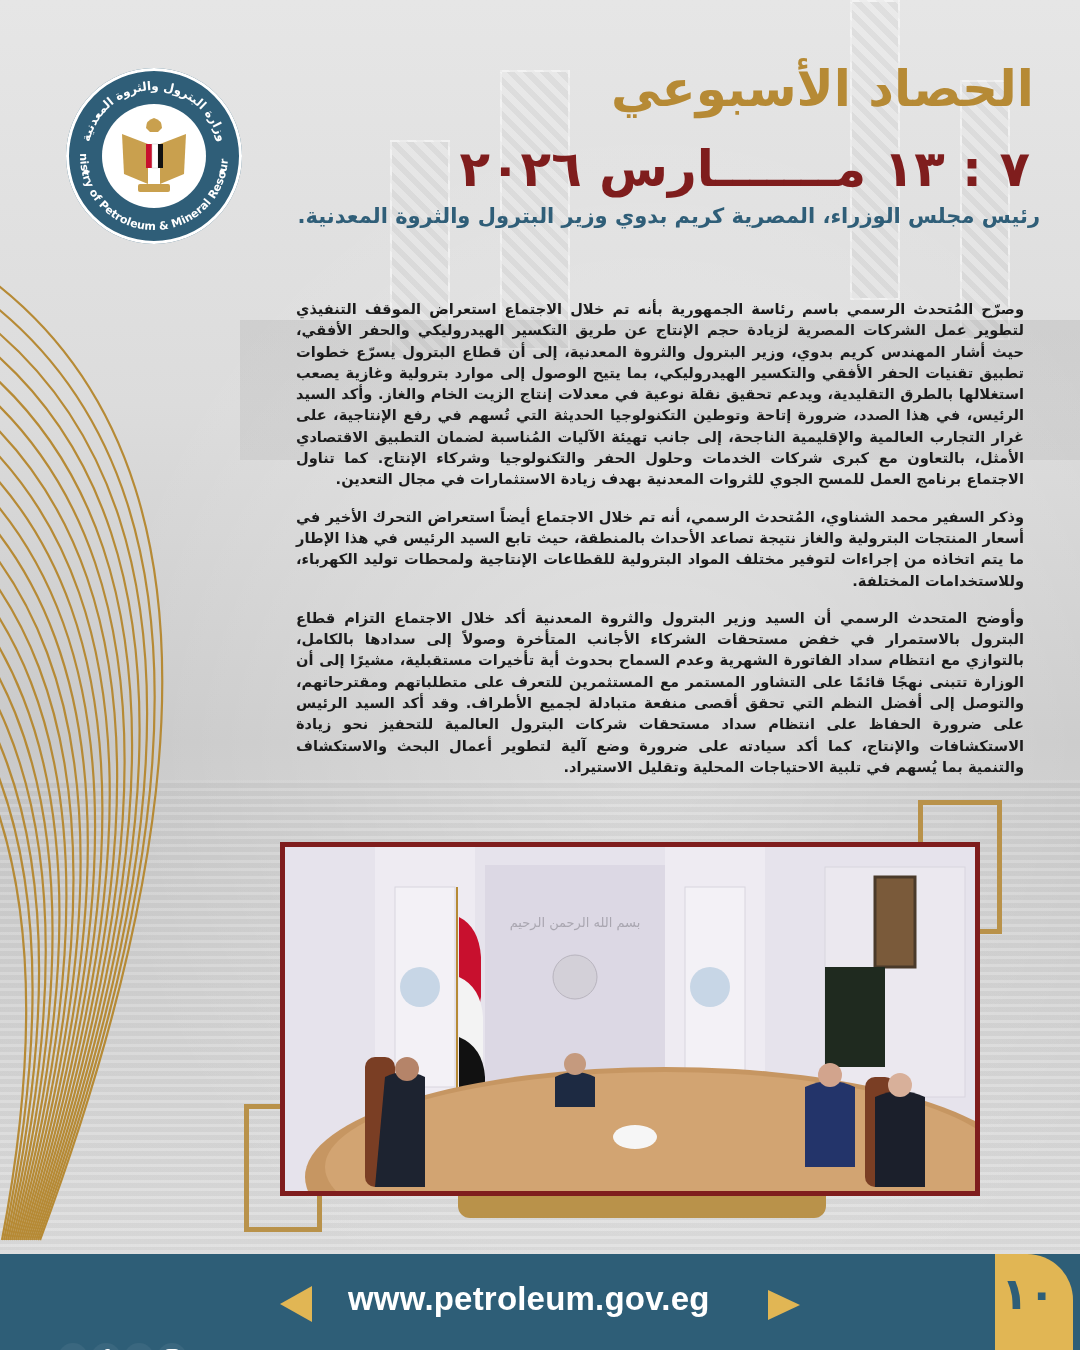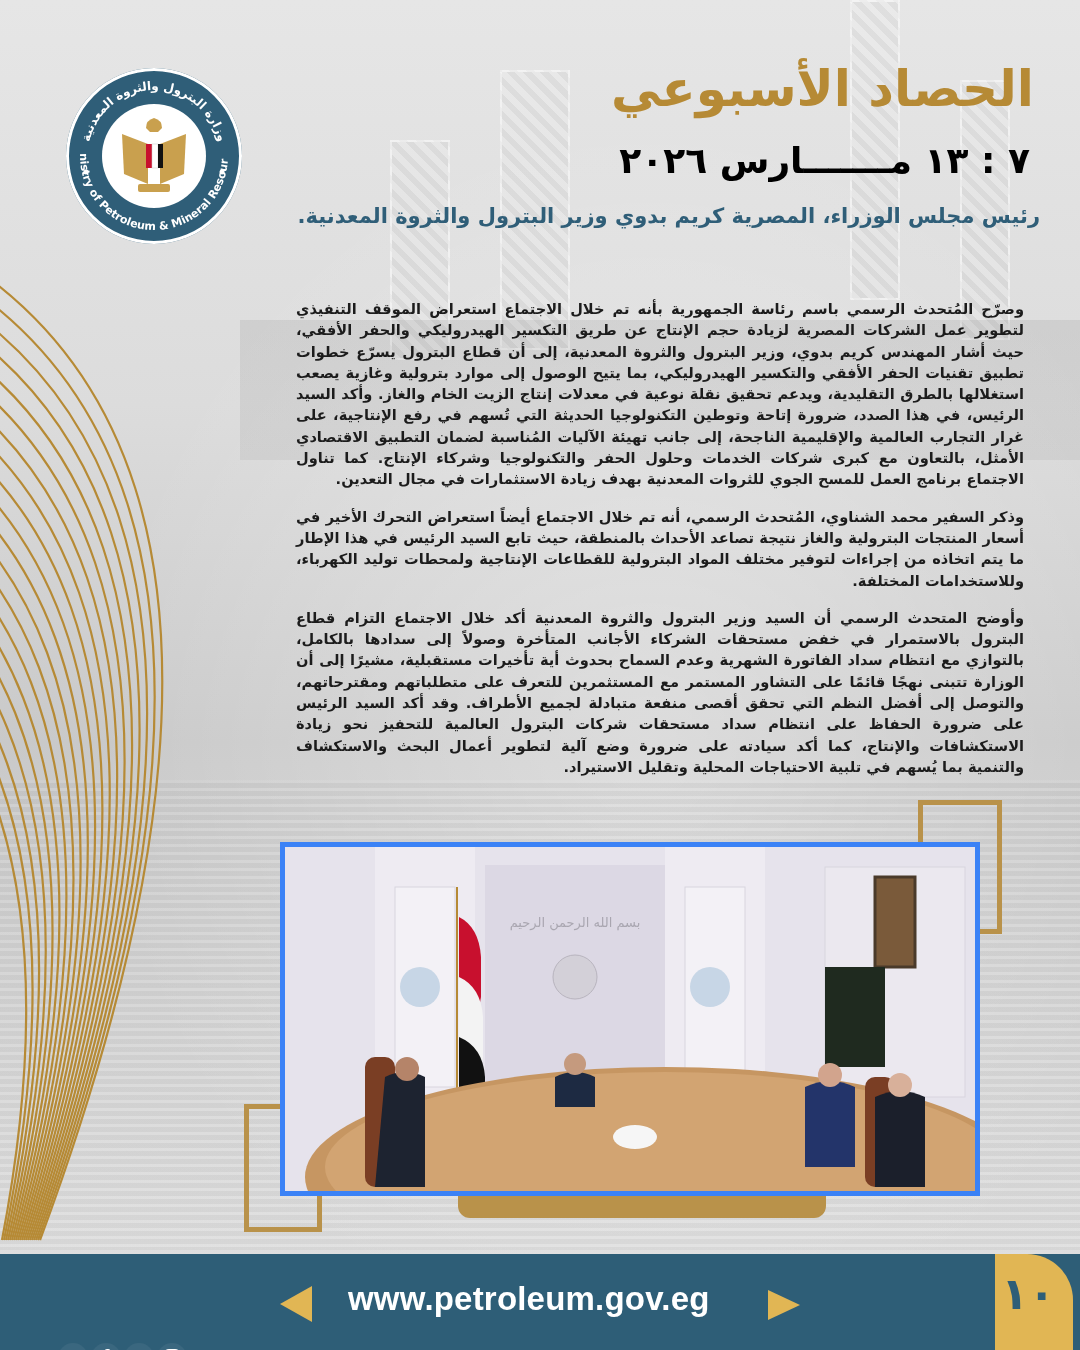--- a/index.html
+++ b/index.html
@@ -41,21 +41,21 @@
   }
   .logo svg.ring { position: absolute; inset: 0; }
 
   .title {
     position: absolute; right: 46px; top: 60px;
     font-family: "DejaVu Sans", sans-serif; font-weight: bold;
     font-size: 50px; color: #b68a35; direction: rtl; letter-spacing: 0;
   }
   .date {
     position: absolute; right: 50px; top: 140px;
-    font-weight: bold; font-size: 36px; color: #000000; direction: rtl;
+    font-weight: bold; font-size: 50px; color: #7f1d1d; direction: rtl;
   }
   .headline {
     position: absolute; right: 40px; top: 202px; width: 800px;
     direction: rtl; text-align: right;
     font-weight: bold; font-size: 21px; line-height: 29px; color: #2f5e78;
   }
   .body-text {
     position: absolute; right: 40px; top: 282px; width: 760px;
     direction: rtl; text-align: justify; text-align-last: right;
     font-family: "DejaVu Sans", sans-serif; font-weight: bold;
@@ -66,21 +66,21 @@
   .frame-tr {
     position: absolute; left: 918px; top: 800px; width: 84px; height: 134px;
     border: 5px solid #b9924a;
   }
   .frame-bl {
     position: absolute; left: 244px; top: 1104px; width: 78px; height: 128px;
     border: 5px solid #b9924a;
   }
   .photo-wrap {
     position: absolute; left: 280px; top: 842px; width: 700px; height: 354px;
-    border: 5px solid #3b82f6; background: #e9e6ee; overflow: hidden;
+    border: 5px solid #7f1d1d; background: #e9e6ee; overflow: hidden;
   }
   .caption-bar {
     position: absolute; left: 458px; top: 1196px; width: 368px; height: 22px;
     background: #b9924a; border-radius: 0 0 12px 12px;
   }
 
   .footer {
     position: absolute; left: 0; top: 1254px; width: 1080px; height: 96px;
     background: #2e5e77;
   }

